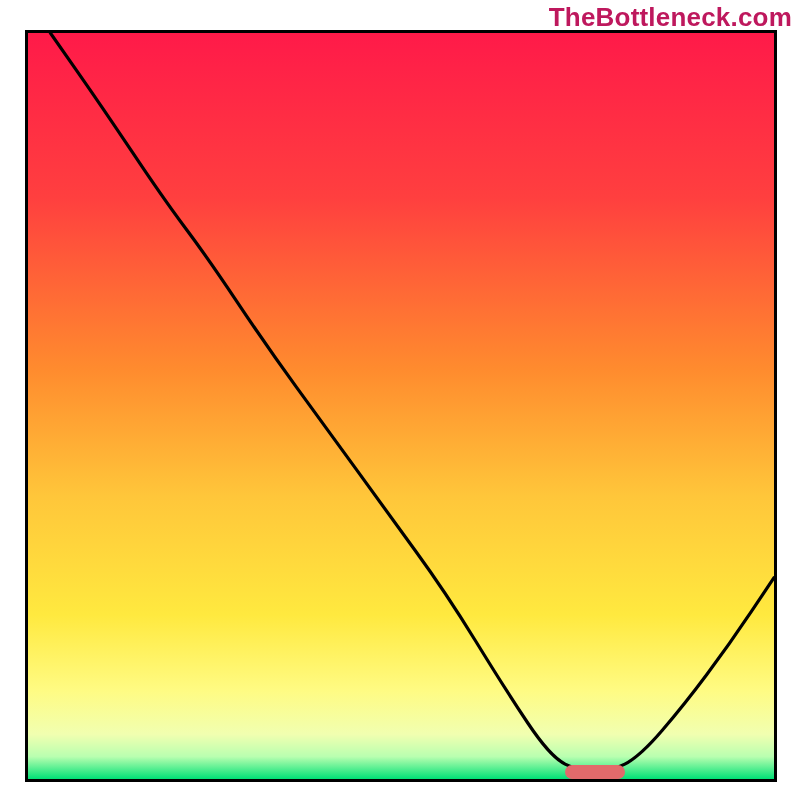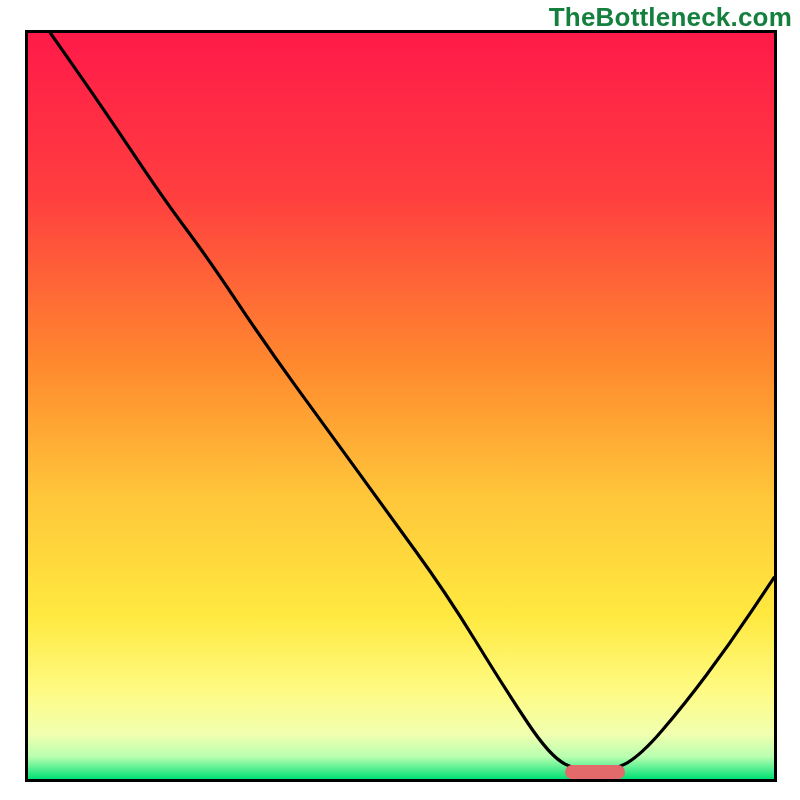--- a/index.html
+++ b/index.html
@@ -14,21 +14,21 @@
     position: relative;
     width: 800px;
     height: 800px;
   }
   .watermark {
     position: absolute;
     top: 2px;
     right: 8px;
     font-size: 26px;
     font-weight: 600;
-    color: #15803d;
+    color: #be185d;
     letter-spacing: 0.2px;
   }
   .plot-area {
     position: absolute;
     left: 25px;
     top: 30px;
     width: 752px;
     height: 752px;
     border: 3px solid #000;
     box-sizing: border-box;

